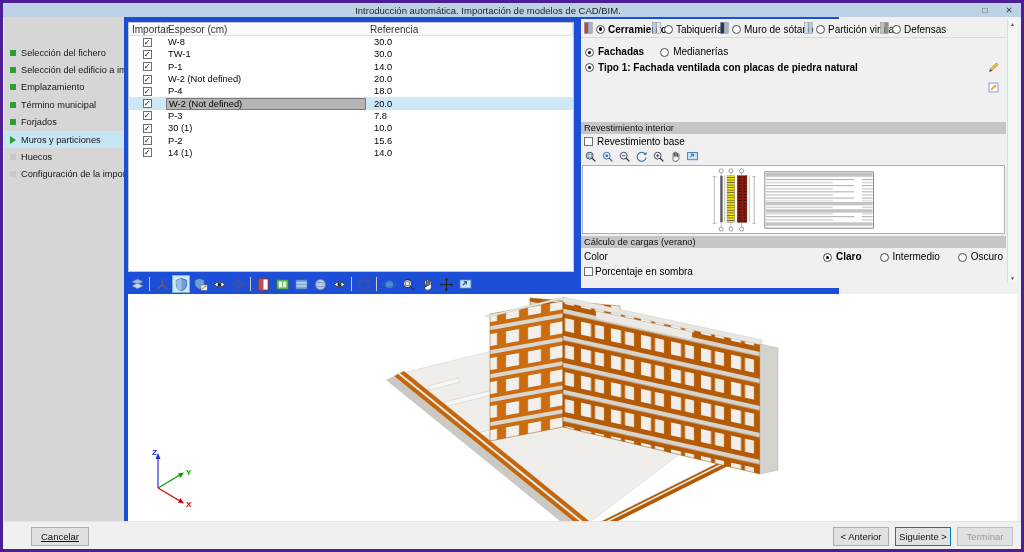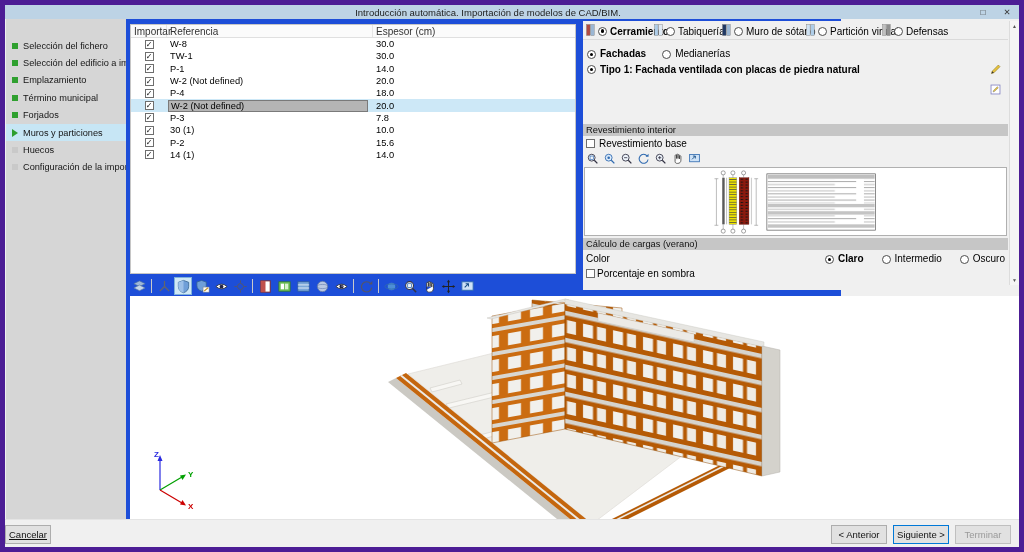--- a/index.html
+++ b/index.html
@@ -1,25 +1,25 @@
 <!DOCTYPE html>
 <html><head>
 <meta charset="utf-8">
 <style>
   *{margin:0;padding:0;box-sizing:border-box;}
   html,body{width:1024px;height:552px;background:#888;}
-  .window{position:relative;width:1024px;height:552px;border:5px solid #4c1d95;background:#f0f0f0;
+  .window{position:relative;width:1024px;height:552px;border:3px solid #4c1d95;background:#f0f0f0;
     font-family:"Liberation Sans",sans-serif;font-size:10px;color:#000;overflow:hidden;}
   
   .titlebar{position:absolute;left:0;top:0;right:0;height:14px;background:#bdd3e5;display:flex;align-items:center;}
   .title-text{flex:1;text-align:center;font-size:9.5px;color:#1c1c1c;}
   .win-controls{display:flex;}
   .win-btn{width:24px;height:13px;display:flex;align-items:center;justify-content:center;font-size:8.5px;color:#3a3a3a;cursor:default;}
   
-  .sidebar{position:absolute;left:1px;top:14px;width:120px;height:509px;background:#d6d6d6;padding-top:18px;}
+  .sidebar{position:absolute;left:1px;top:14px;width:120px;height:509px;background:#d6d6d6;padding-top:27px;}
   .side-item{height:17.4px;display:flex;align-items:center;padding-left:6px;gap:5px;font-size:9.2px;color:#151515;white-space:nowrap;overflow:hidden;}
   .side-item.current{background:#c7e6f5;}
   .marker{flex:0 0 auto;}
   .marker-done{width:6px;height:6px;background:#2fa02f;}
   .marker-current{width:0;height:0;border-left:6px solid #2e9e2e;border-top:4px solid transparent;border-bottom:4px solid transparent;}
   .marker-pending{width:6px;height:6px;background:#bfbfbf;opacity:.55;}
   
   .main{position:absolute;left:121px;top:14px;width:715px;height:509px;background:#1d4ed8;}
   
   .table-panel{position:absolute;left:4px;top:5px;width:446px;height:250px;background:#fff;border:1px solid #c6c6c6;overflow:hidden;}
@@ -67,21 +67,21 @@
   .toolbar3d{position:absolute;left:4px;top:257px;width:446px;height:20px;display:flex;align-items:center;gap:1px;}
   .tb-btn{width:18px;height:18px;display:flex;align-items:center;justify-content:center;border:1px solid transparent;}
   .tb-btn.selected{background:#cfe8f6;border-color:#7fb2d9;}
   .tb-sep{width:1px;height:14px;background:#c9c9c9;margin:0 2px;}
   
   .viewport{position:absolute;left:4px;top:277px;width:889px;height:231px;background:#fff;overflow:hidden;}
   .axis{position:absolute;left:12px;top:150px;}
   
   .footer{position:absolute;left:0;right:0;bottom:0;height:28px;background:#f0f0f0;border-top:1px solid #e4e4e4;}
   .btn{position:absolute;top:5px;height:19px;background:#e1e1e1;border:1px solid #adadad;font-size:9.5px;display:flex;align-items:center;justify-content:center;color:#111;}
-  .btn-cancel{left:0;width:46px;text-decoration:underline;}
+  .btn-cancel{left:28px;width:58px;text-decoration:underline;}
   .btn-prev{right:132px;width:56px;}
   .btn-next{right:70px;width:56px;border-color:#0078d7;}
   .btn-finish{right:8px;width:56px;color:#9a9a9a;border-color:#bfbfbf;}
 </style>
 </head>
 <body>
 
 <div class="window">
 
   <div class="titlebar">
@@ -125,22 +125,22 @@
         <span class="marker marker-pending"></span>
         <span>Configuración de la importación</span>
       </div>
     </div>
 
   <div class="main">
 
     <div class="table-panel">
       <div class="t-header">
           <span class="cell c1">Importar</span>
+          <span class="cell c3">Espesor (cm)</span>
           <span class="cell c2">Referencia</span>
-          <span class="cell c3">Espesor (cm)</span>
         </div>
       <div>
           <div class="t-row">
             <span class="c1">
               <span class="cbx">✓</span>
             </span>
             <span class="c2"><span class="">W-8</span></span>
             <span class="c3">30.0</span>
           </div>
           <div class="t-row">

